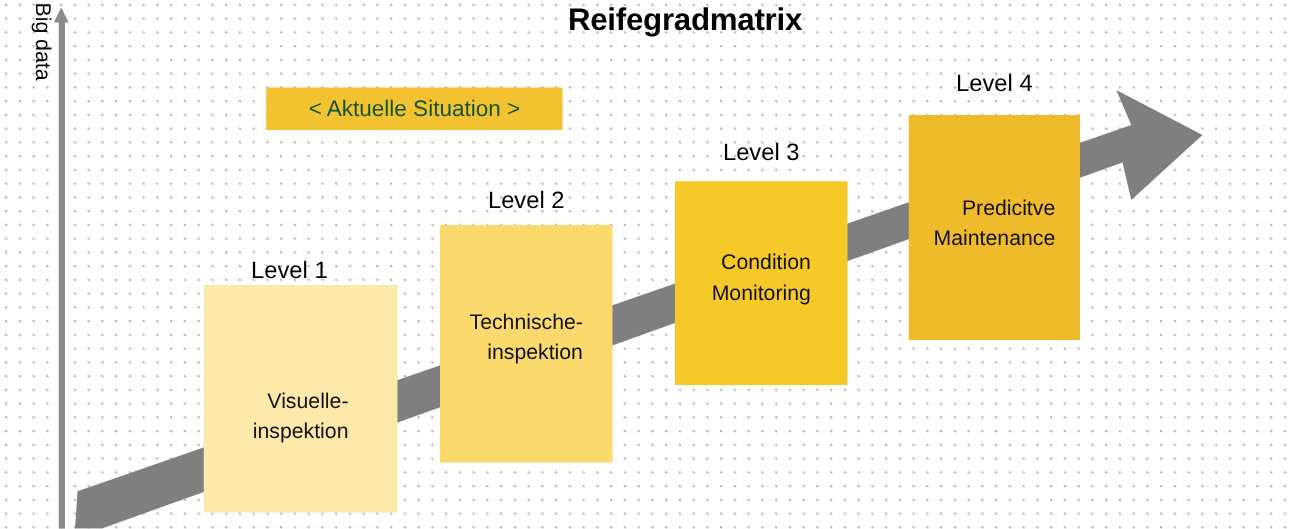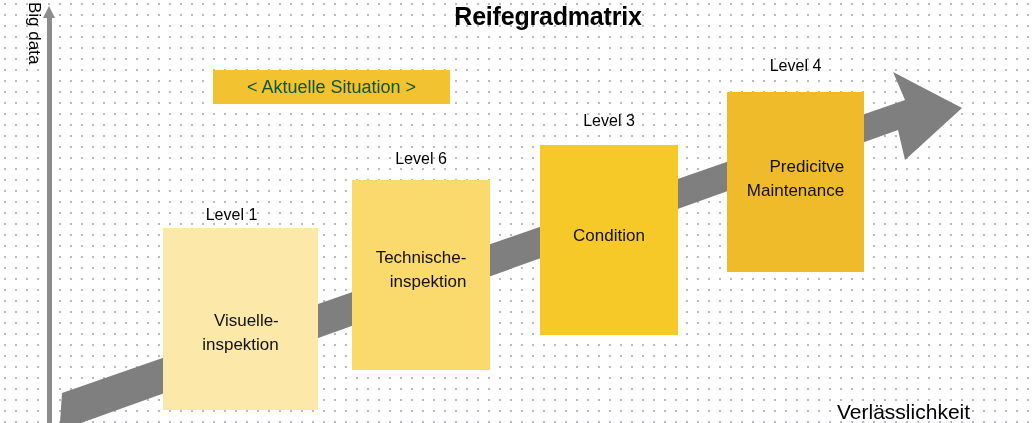--- a/index.html
+++ b/index.html
@@ -108,21 +108,21 @@
   }
 
   
   .level-group { position: absolute; }
 
   .level-caption {
     position: absolute;
     left: 0;
     width: 100%;
     text-align: center;
-    font-size: 16px;
+    font-size: 19px;
     color: #000000;
     white-space: nowrap;
   }
 
   .level-box {
     position: absolute;
     left: 0;
     display: flex;
     flex-direction: column;
     align-items: center;
@@ -142,21 +142,21 @@
   #level-1 .level-box { top: 32px; width: 155px; height: 182px; background: #fce8a8; }
   #level-1 .level-box .lines { margin-top: 28px; }
 
   #level-2 { left: 352px; top: 150px; width: 138px; }
   #level-2 .level-caption { top: 0px; }
   #level-2 .level-box { top: 30px; width: 138px; height: 190px; background: #fad96d; }
   #level-2 .level-box .lines { margin-top: -10px; }
 
   #level-3 { left: 540px; top: 112px; width: 138px; }
   #level-3 .level-caption { top: 0px; text-align: center; }
-  #level-3 .level-box { top: 33px; width: 138px; height: 190px; background: #f6c928; }
+  #level-3 .level-box { top: 33px; width: 138px; height: 163px; background: #f6c928; }
   #level-3 .level-box .lines { margin-top: -8px; }
 
   #level-4 { left: 727px; top: 57px; width: 137px; }
   #level-4 .level-caption { top: 0px; }
   #level-4 .level-box { top: 35px; width: 137px; height: 180px; background: #efbb2b; }
   #level-4 .level-box .lines { margin-top: -6px; }
 </style>
 </head>
 <body>
 
@@ -165,51 +165,51 @@
   <div id="title">Reifegradmatrix</div>
 
   <svg id="growth-arrow" viewBox="0 0 1032 363" preserveAspectRatio="none">
     <polygon points="60,363 62,333 905,40 893,12 962,48 905,100 898,70 81,363" fill="#7f7f7f"></polygon>
   </svg>
 
   <div id="y-axis"></div>
   <div id="y-axis-head"></div>
   <div id="y-axis-label">Big data</div>
 
-  <div id="x-axis-label">Verlässlichkeit</div>
 
   <div id="current-situation-banner">
     <span>&lt; Aktuelle Situation &gt;</span>
   </div>
 
   <div class="level-group" id="level-1">
     <div class="level-caption">Level 1</div>
     <div class="level-box">
       <div class="lines">
         <span class="line">Visuelle-</span>
         <span class="line">inspektion</span>
       </div>
     </div>
   </div>
 
   <div class="level-group" id="level-2">
-    <div class="level-caption">Level 6</div>
+    <div class="level-caption">Level 2</div>
     <div class="level-box">
       <div class="lines">
         <span class="line">Technische-</span>
         <span class="line">inspektion</span>
       </div>
     </div>
   </div>
 
   <div class="level-group" id="level-3">
     <div class="level-caption">Level 3</div>
     <div class="level-box">
       <div class="lines">
         <span class="line">Condition</span>
+        <span class="line">Monitoring</span>
       </div>
     </div>
   </div>
 
   <div class="level-group" id="level-4">
     <div class="level-caption">Level 4</div>
     <div class="level-box">
       <div class="lines">
         <span class="line">Predicitve</span>
         <span class="line">Maintenance</span>

